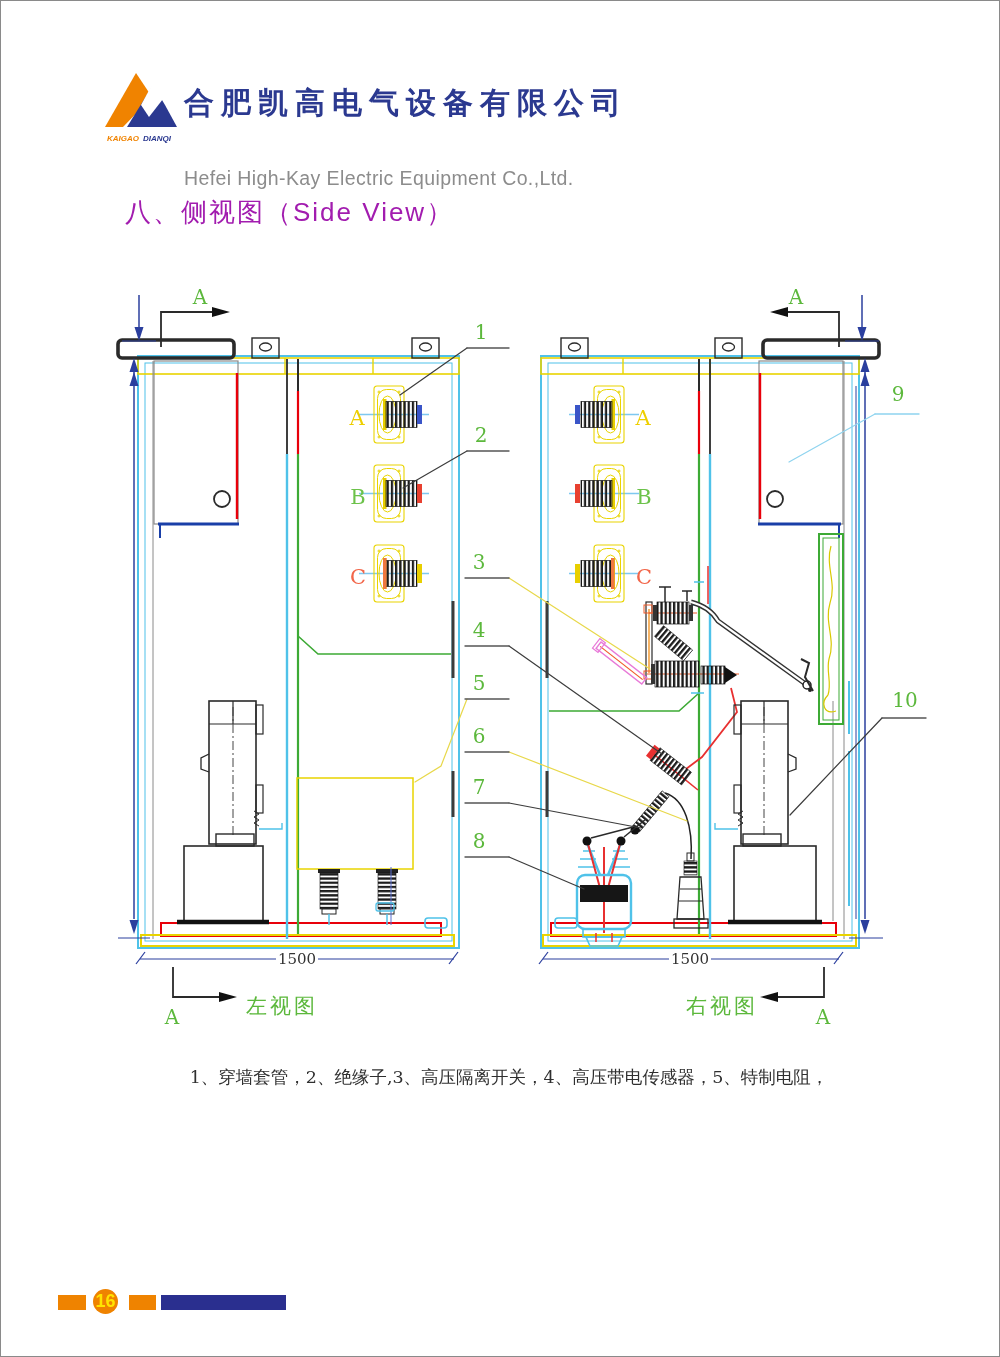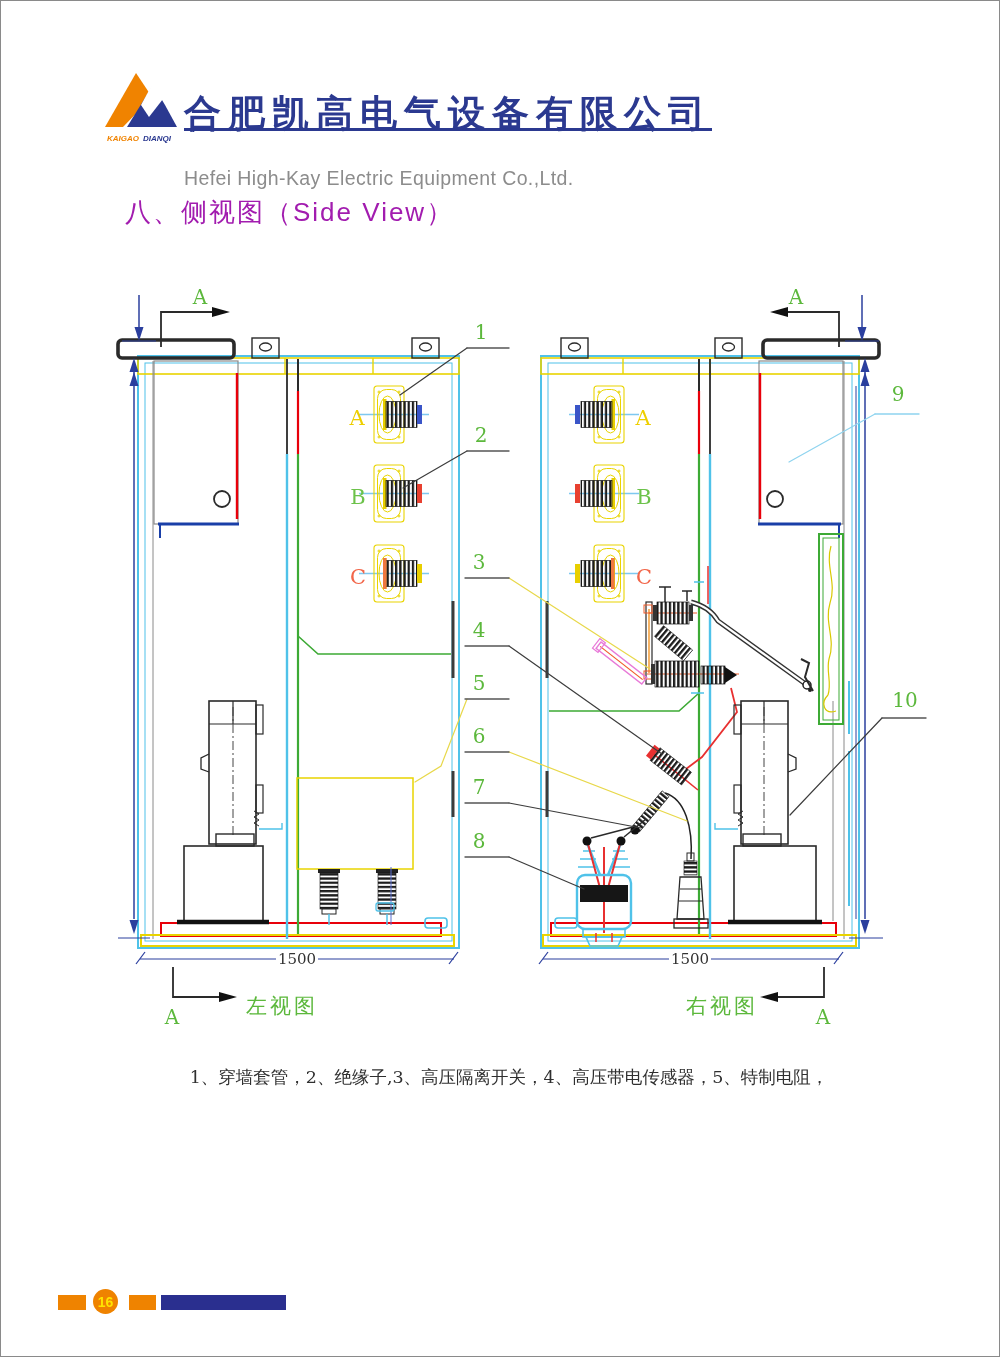--- a/index.html
+++ b/index.html
@@ -1,36 +1,36 @@
 <!DOCTYPE html>
 <html><head>
 <meta charset="utf-8">
 <style>
   html,body{margin:0;padding:0;background:#e9e9e9;}
   .page{position:relative;width:1000px;height:1357px;background:#ffffff;
         border:1px solid #8a8a8a;box-sizing:border-box;overflow:hidden;
         font-family:"Liberation Sans", sans-serif;}
-  .company-cn{position:absolute;left:183px;top:88px;font-size:37px;font-weight:bold;
-        color:#2b3990;letter-spacing:7px;white-space:nowrap;text-decoration:underline;}
+  .company-cn{position:absolute;left:183px;top:82px;font-size:30px;font-weight:bold;
+        color:#2b3990;letter-spacing:7px;white-space:nowrap;}
   .company-en{position:absolute;left:183px;top:121px;font-size:19.5px;color:#8c8c8c;
         letter-spacing:.4px;white-space:nowrap;margin-top:45px;}
   .logo{position:absolute;left:90px;top:64px;}
   .page-title{position:absolute;left:124px;top:194px;font-size:26px;font-weight:normal;
         color:#a21caf;letter-spacing:2px;white-space:nowrap;}
   .drawing-svg{position:absolute;left:0;top:0;width:1000px;height:1357px;}
   .legend{position:absolute;left:128px;top:1058px;width:760px;font-size:17.5px;
         line-height:37px;color:#2f2f2f;font-family:"DejaVu Serif", serif;text-align:center;}
   .legend p{margin:0;}
   .footer{position:absolute;left:0;top:1288px;width:1000px;height:30px;}
   .fbar{position:absolute;top:6px;height:15px;}
   .fbar.o1{left:57px;width:28px;background:#ef8300;}
   .fbar.o2{left:128px;width:27px;background:#ef8300;}
   .fbar.navy{left:160px;width:125px;background:#2a2f8f;}
   .page-num{position:absolute;left:92px;top:0px;width:25px;height:25px;border-radius:50%;
-        background:#ef8300;color:#ffe400;font-size:14px;font-weight:bold;
+        background:#ef8300;color:#ffe400;font-size:18px;font-weight:bold;
         display:flex;align-items:center;justify-content:center;}
   
   .cy{stroke:#4fc2e9;fill:none;}
   .yl{stroke:#e9d400;fill:none;}
   .gn{stroke:#3daa35;fill:none;}
   .rd{stroke:#e8000a;fill:none;}
   .bk{stroke:#2a2a2a;fill:none;}
   .gy{stroke:#8a8a8a;fill:none;}
   .dim{stroke:#2b3f9e;fill:none;}
   text.callout{fill:#5cb83c;font-size:20px;font-family:"DejaVu Serif", serif;}

